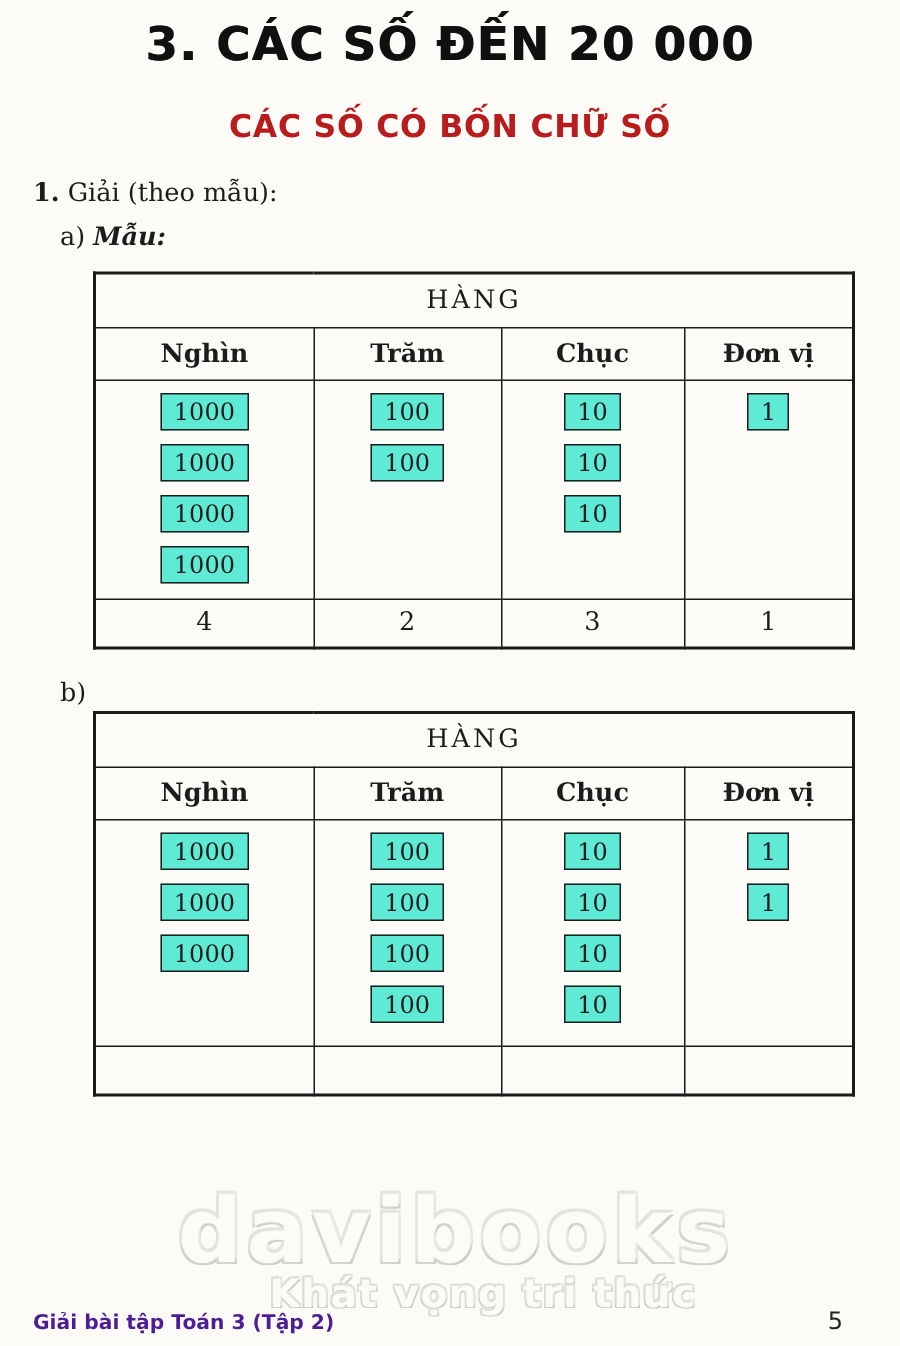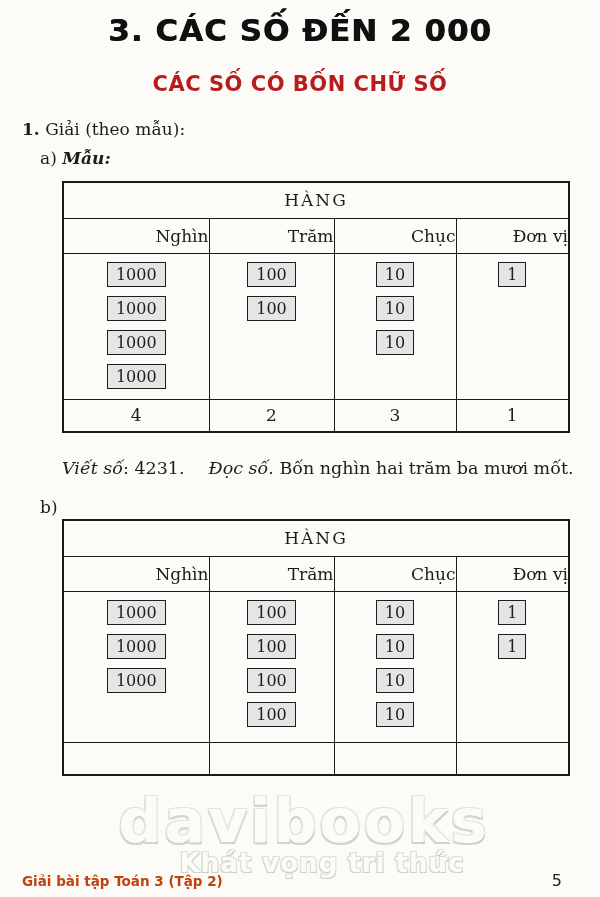--- a/index.html
+++ b/index.html
@@ -42,30 +42,30 @@
     border: 2.6px solid #1a1a1a;
   }
   table.hang-table th, table.hang-table td {
     border: 1.7px solid #1a1a1a;
   }
   th.hang-hdr {
     height: 36px; font-size: 17px; font-weight: normal;
     letter-spacing: 2px; text-align: center;
   }
   th.col-hdr {
-    height: 35px; font-size: 17px; font-weight: normal; text-align: right;
+    height: 35px; font-size: 17px; font-weight: bold; text-align: center;
   }
   td.boxes { vertical-align: top; text-align: center; padding-top: 8px; }
   .box {
     width: max-content;
     margin: 0 auto 9px auto;
     border: 1.7px solid #1d1d1d;
     padding: 1px 8px;
     font-size: 16px; line-height: 21px;
-    background: #e5e5e5;
+    background: #5eead4;
   }
   td.total { height: 33px; text-align: center; font-size: 17px; }
 
   .example-line { margin: 25px 0 0 62px; font-size: 17.5px; }
   .example-line .gap { display: inline-block; width: 24px; }
   .part-b-line { margin-top: 19px; }
 
   .watermark {
     position: absolute; left: 0; right: 12px; top: 786px;
     text-align: center; pointer-events: none;
@@ -85,33 +85,33 @@
     text-shadow: -1.2px -1.2px 0 #dddDD8, 1.2px -1.2px 0 #e2e2de,
                  -1.2px 1.2px 0 #d2d2cd, 1.2px 1.2px 0 #cccCC7;
   }
 
   .footer {
     position: absolute; left: 22px; right: 38px; top: 871px;
     display: flex; justify-content: space-between; align-items: baseline;
   }
   .footer-left {
     font-family: "DejaVu Sans", "Liberation Sans", sans-serif;
-    font-size: 13.5px; font-weight: bold; color: #c2410c;
+    font-size: 13.5px; font-weight: bold; color: #4c1d95;
   }
   .footer-page {
     font-family: "DejaVu Sans", "Liberation Sans", sans-serif;
     font-size: 16px; color: #222;
   }
 </style>
 </head>
 <body>
 
 <div class="page">
 
-  <h1 class="title">3. CÁC SỐ ĐẾN 2 000</h1>
+  <h1 class="title">3. CÁC SỐ ĐẾN 20 000</h1>
 
   <h2 class="subtitle">CÁC SỐ CÓ BỐN CHỮ SỐ</h2>
 
   <p class="exercise-line"><b>1.</b> <span>Giải (theo mẫu):</span></p>
 
   <p class="part-line"><span>a)</span> <i class="bold-italic">Mẫu:</i></p>
 
   <div class="table-wrap">
       <table class="hang-table">
         <colgroup>
@@ -153,21 +153,20 @@
           <tr>
             <td class="total">4</td>
             <td class="total">2</td>
             <td class="total">3</td>
             <td class="total">1</td>
           </tr>
         </tbody>
       </table>
     </div>
 
-  <p class="example-line"><i>Viết số</i><span>: 4231.</span><span class="gap"></span><i>Đọc số</i><span>. Bốn nghìn hai trăm ba mươi mốt.</span></p>
 
   <p class="part-line part-b-line"><span>b)</span></p>
 
   <div class="table-wrap second">
       <table class="hang-table">
         <colgroup>
           <col style="width: 146px;">
           <col style="width: 125px;">
           <col style="width: 122px;">
           <col style="width: 113px;">

